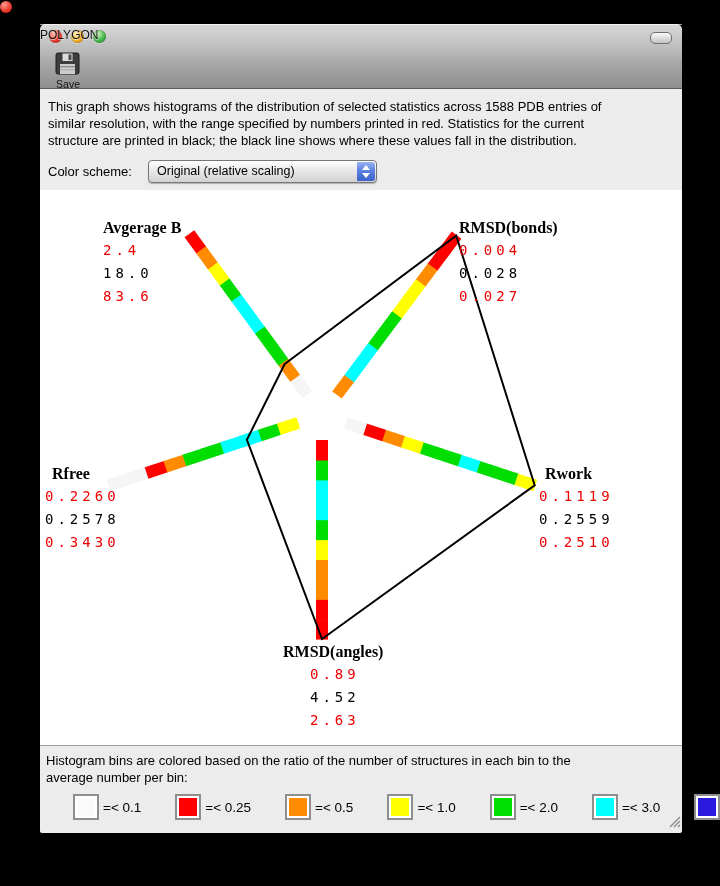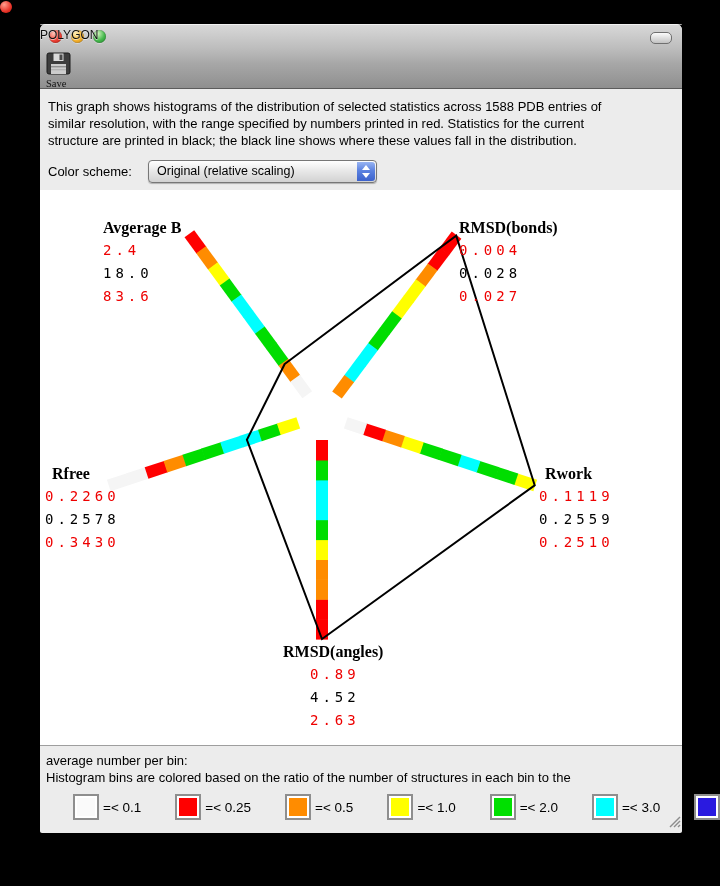--- a/index.html
+++ b/index.html
@@ -19,21 +19,21 @@
   .tl{position:absolute;top:6px;width:13px;height:13px;border-radius:50%;
     box-shadow:inset 0 0 1px rgba(0,0,0,.55),0 1px 0 rgba(255,255,255,.35);}
   #tl-close{left:9px;background:radial-gradient(circle at 35% 28%,#ffc2b5,#ed4237 55%,#b4190c);}
   #tl-min{left:31px;background:radial-gradient(circle at 35% 28%,#ffecb0,#f6b22e 55%,#bd7e11);}
   #tl-zoom{left:53px;background:radial-gradient(circle at 35% 28%,#d6f7c0,#47b94e 55%,#1d7e26);}
   #win-title{position:absolute;left:0;right:0;top:4px;text-align:left;
     font-size:12px;color:#111;text-shadow:0 1px 0 rgba(255,255,255,.5);}
   #toolbar-pill{position:absolute;right:10px;top:8px;width:20px;height:10px;border-radius:5px;
     border:1px solid #6f6f6f;background:linear-gradient(#fbfbfb,#c2c2c2);}
   #toolbar{position:absolute;left:0;top:24px;width:100%;height:40px;}
-  #save-btn{position:absolute;left:6px;top:4px;width:34px;height:37px;text-align:left;cursor:default;font-family:Liberation Serif, serif;}
+  #save-btn{position:absolute;left:6px;top:4px;width:34px;height:37px;text-align:right;cursor:default;}
   #save-label{font-size:10.5px;color:#111;margin-top:-1px;}
   
   #desc{position:absolute;left:0;top:65px;width:509px;height:101px;background:#ececec;}
   #desc-text{position:absolute;left:8px;top:9px;width:628px;font-size:13px;line-height:17px;color:#000;}
   #desc-text span{display:block;}
   #scheme-row{position:absolute;left:8px;top:71px;height:22px;}
   #scheme-label{position:absolute;left:0;top:4px;font-size:13px;color:#000;white-space:nowrap;}
   #scheme-select{position:absolute;left:100px;top:0px;width:227px;height:21px;border:1px solid #777;
     border-radius:4px;background:linear-gradient(#ffffff,#e9e9e9 45%,#d2d2d2);
     box-shadow:0 1px 1px rgba(0,0,0,.25);}
@@ -201,22 +201,22 @@
       <div class="axis-stats" id="ax4">
         <div class="ax-label">Rfree</div>
         <div class="ax-num red-num">0.2260</div>
         <div class="ax-num black-num">0.2578</div>
         <div class="ax-num red-num">0.3430</div>
       </div>
     </div>
 
     <div id="legend">
       <div id="legend-text">
+        <span>Histogram bins are colored based on the ratio of the number of structures in each bin to the</span>
         <span>average number per bin:</span>
-        <span>Histogram bins are colored based on the ratio of the number of structures in each bin to the</span>
       </div>
       <div id="legend-bins">
           <div class="bin">
             <span class="sw">
               <i style="background: rgb(250, 250, 250);"></i>
             </span>
             <span class="bl">=&lt; 0.1</span>
           </div>
           <div class="bin">
             <span class="sw">

